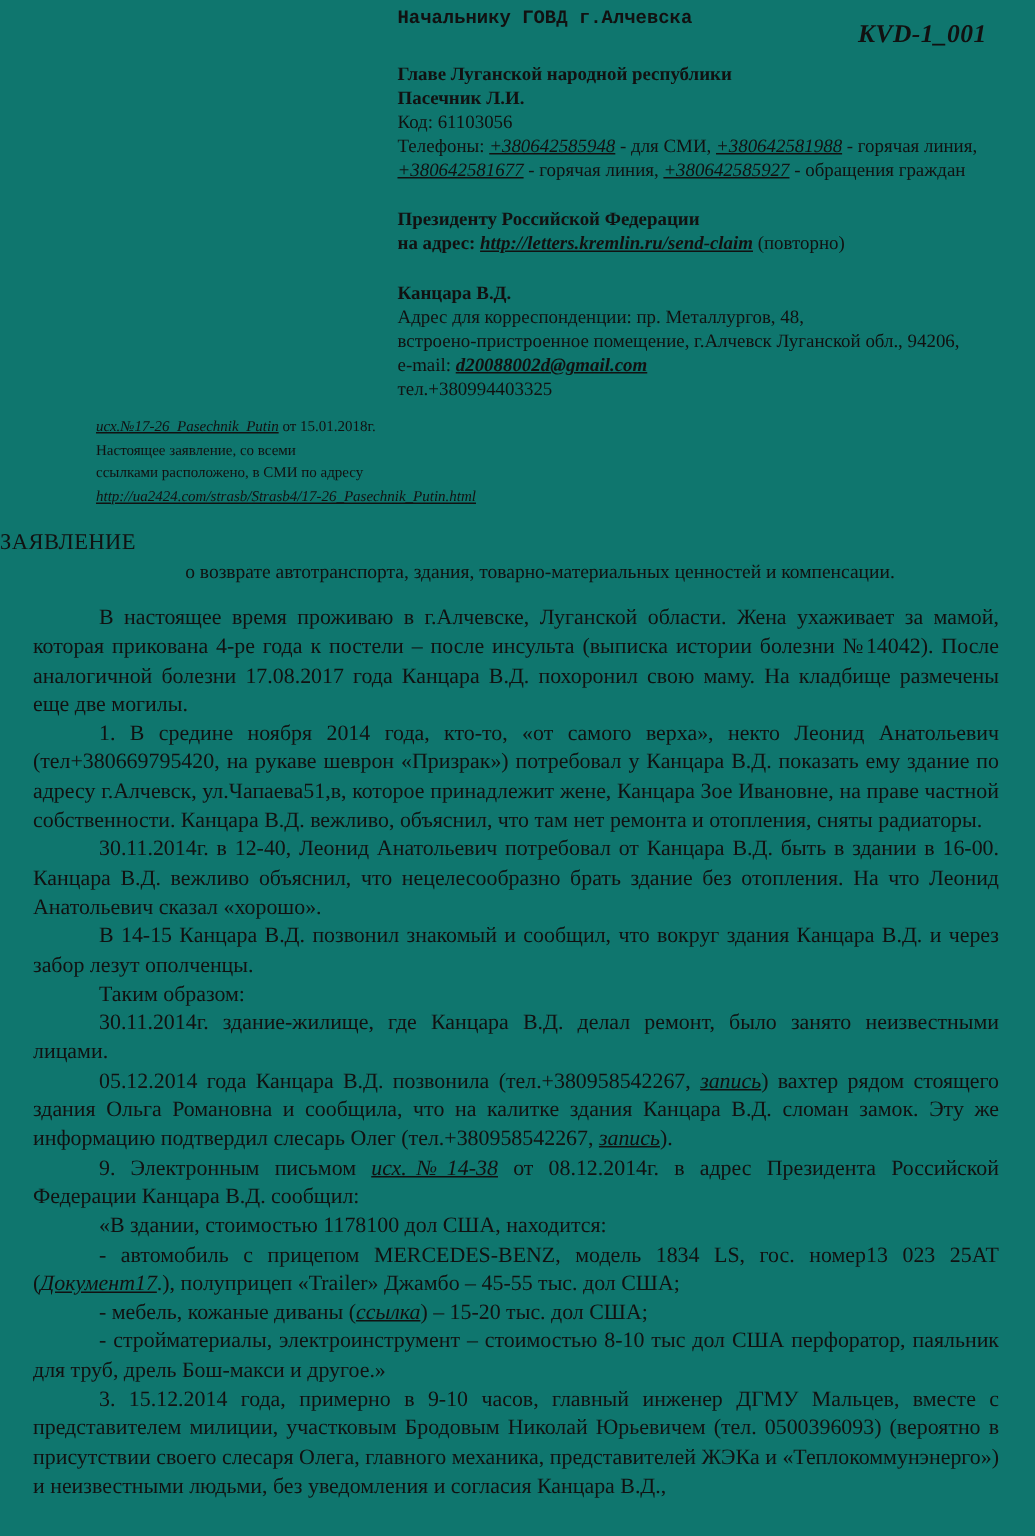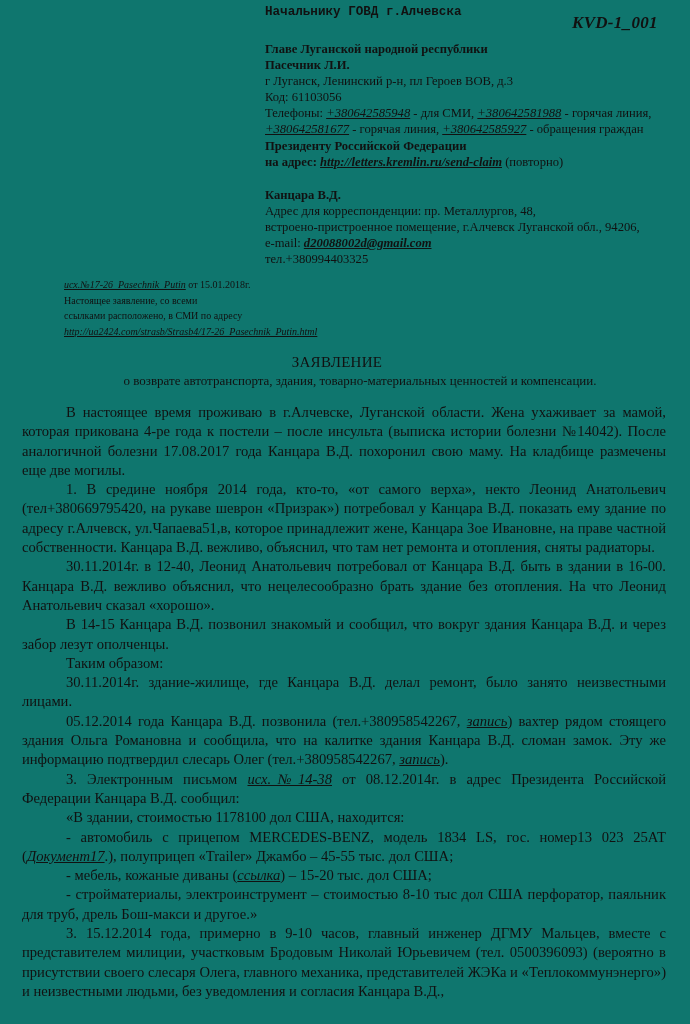--- a/index.html
+++ b/index.html
@@ -58,21 +58,20 @@
       top: 277px;
       font-size: 10px;
       line-height: 15.5px;
       white-space: nowrap;
     }
     .title {
       position: absolute;
       left: 0;
       width: 674px;
       top: 354px;
-      text-align: center;
       font-size: 15px;
       letter-spacing: 0.3px;
     }
     .subtitle {
       position: absolute;
       left: 30px;
       width: 660px;
       top: 373px;
       text-align: center;
       font-size: 13px;
@@ -99,21 +98,20 @@
 
   <div class="doc-code">KVD-1_001</div>
 
   <div class="header-block recipient-1">
     <div class="bold">Начальнику ГОВД г.Алчевска</div>
   </div>
 
   <div class="header-block recipient-2">
     <div class="bold">Главе Луганской народной республики</div>
     <div class="bold">Пасечник Л.И.</div>
-    <div>г Луганск, Ленинский р-н, пл Героев ВОВ, д.3</div>
     <div>Код: 61103056</div>
     <div>
       <span>Телефоны: </span><span class="lnk">+380642585948</span><span> - для СМИ, </span><span class="lnk">+380642581988</span><span> - горячая линия,</span>
     </div>
     <div>
       <span class="lnk">+380642581677</span><span> - горячая линия, </span><span class="lnk">+380642585927</span><span> - обращения граждан</span>
     </div>
   </div>
 
   <div class="header-block recipient-3">
@@ -146,21 +144,21 @@
   <div class="subtitle">о возврате автотранспорта, здания, товарно-материальных ценностей и компенсации.</div>
 
   <div class="body-text">
     <p>В настоящее время проживаю в г.Алчевске, Луганской области. Жена ухаживает за мамой, которая прикована 4-ре года к постели – после инсульта (выписка истории болезни №14042). После аналогичной болезни 17.08.2017 года Канцара В.Д. похоронил свою маму. На кладбище размечены еще две могилы.</p>
     <p>1. В средине ноября 2014 года, кто-то, «от самого верха», некто Леонид Анатольевич (тел+380669795420, на рукаве шеврон «Призрак») потребовал у Канцара В.Д. показать ему здание по адресу г.Алчевск, ул.Чапаева51,в, которое принадлежит жене, Канцара Зое Ивановне, на праве частной собственности. Канцара В.Д. вежливо, объяснил, что там нет ремонта и отопления, сняты радиаторы.</p>
     <p>30.11.2014г. в 12-40, Леонид Анатольевич потребовал от Канцара В.Д. быть в здании в 16-00. Канцара В.Д. вежливо объяснил, что нецелесообразно брать здание без отопления. На что Леонид Анатольевич сказал «хорошо».</p>
     <p>В 14-15 Канцара В.Д. позвонил знакомый и сообщил, что вокруг здания Канцара В.Д. и через забор лезут ополченцы.</p>
     <p>Таким образом:</p>
     <p>30.11.2014г. здание-жилище, где Канцара В.Д. делал ремонт, было занято неизвестными лицами.</p>
     <p><span>05.12.2014 года Канцара В.Д. позвонила (тел.+380958542267, </span><span class="lnk">запись</span><span>) вахтер рядом стоящего здания Ольга Романовна и сообщила, что на калитке здания Канцара В.Д. сломан замок. Эту же информацию подтвердил слесарь Олег (тел.+380958542267, </span><span class="lnk">запись</span><span>).</span></p>
-    <p><span>3. Электронным письмом </span><span class="lnk">исх.№14-38</span><span> от 08.12.2014г. в адрес Президента Российской Федерации Канцара В.Д. сообщил:</span></p>
+    <p><span>9. Электронным письмом </span><span class="lnk">исх.№14-38</span><span> от 08.12.2014г. в адрес Президента Российской Федерации Канцара В.Д. сообщил:</span></p>
     <p>«В здании, стоимостью 1178100 дол США, находится:</p>
     <p class="bullet"><span>- автомобиль с прицепом MERCEDES-BENZ, модель 1834 LS, гос. номер13 023 25АТ (</span><span class="lnk">Документ17</span><span>.), полуприцеп «Trailer» Джамбо – 45-55 тыс. дол США;</span></p>
     <p class="bullet"><span>- мебель, кожаные диваны (</span><span class="lnk">ссылка</span><span>) – 15-20 тыс. дол США;</span></p>
     <p class="bullet">- стройматериалы, электроинструмент – стоимостью 8-10 тыс дол США перфоратор, паяльник для труб, дрель Бош-макси и другое.»</p>
     <p>3. 15.12.2014 года, примерно в 9-10 часов, главный инженер ДГМУ Мальцев, вместе с представителем милиции, участковым Бродовым Николай Юрьевичем (тел. 0500396093) (вероятно в присутствии своего слесаря Олега, главного механика, представителей ЖЭКа и «Теплокоммунэнерго») и неизвестными людьми, без уведомления и согласия Канцара В.Д.,</p>
   </div>
 
 </div>
 
 </body></html>

